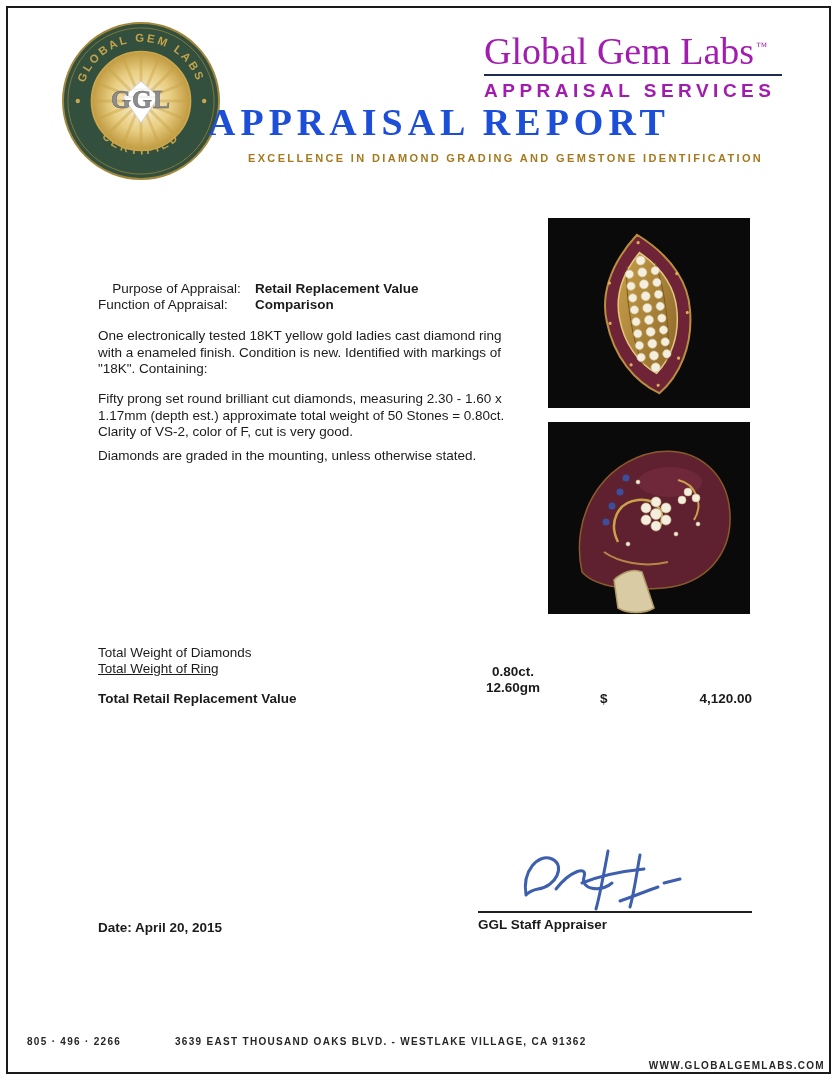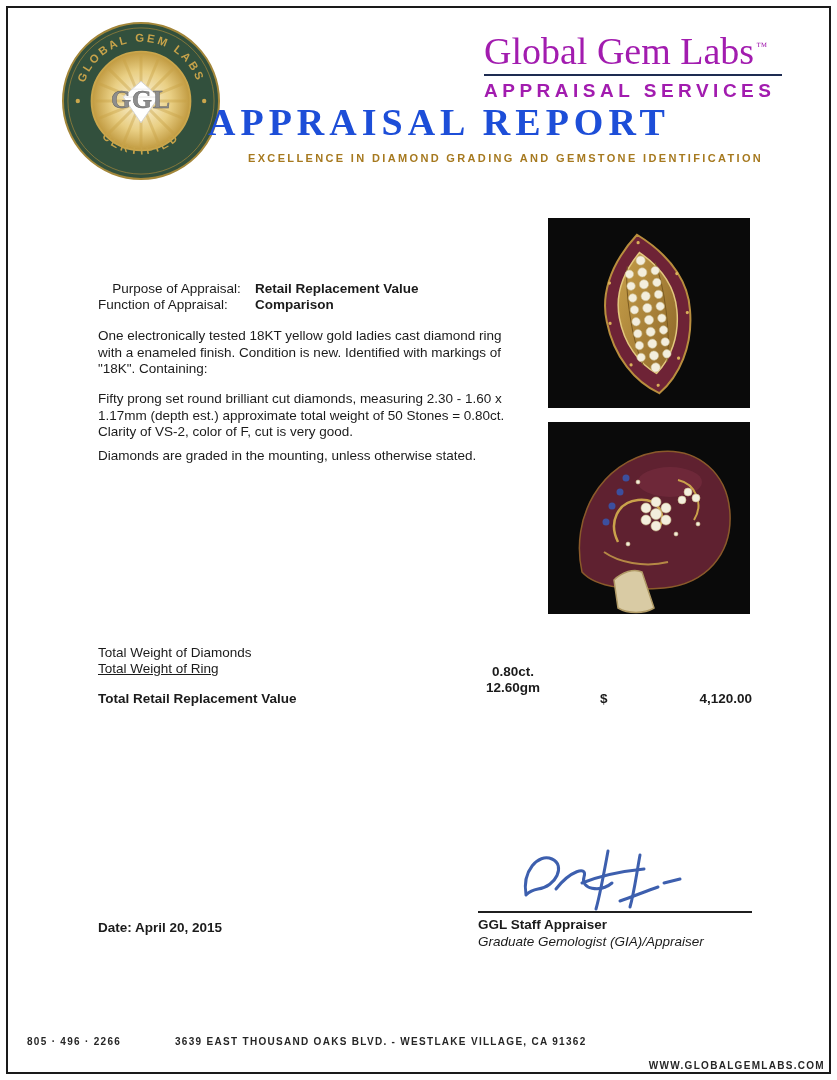--- a/index.html
+++ b/index.html
@@ -224,19 +224,18 @@
       <path d="M44,46 C58,28 76,22 72,34 C68,46 88,50 100,40"></path>
       <path d="M96,8 C92,30 88,52 84,66"></path>
       <path d="M70,40 C90,32 112,28 132,26"></path>
       <path d="M128,12 C124,34 122,50 118,64"></path>
       <path d="M108,58 C120,54 134,48 146,44"></path>
       <path d="M152,40 L168,36"></path>
     </g>
   </svg>
   <div class="abs sig-line"></div>
   <div class="abs t b" style="left:478px;top:917px;">GGL Staff Appraiser</div>
-  <div class="abs t" style="left:478px;top:934px;font-style:italic;">Graduate Gemologist (GIA)/Appraiser</div>
   <div class="abs t b" style="left:98px;top:920px;">Date: April 20, 2015</div>
 
   <div class="abs foot" style="left:12px;top:1036px;">805 · 496 · 2266</div>
   <div class="abs foot" style="left:160px;top:1036px;">3639 EAST THOUSAND OAKS BLVD. - WESTLAKE VILLAGE, CA 91362</div>
   <div class="abs foot" style="right:12px;top:1060px;">WWW.GLOBALGEMLABS.COM</div>
 </div>
 
 </body></html>

